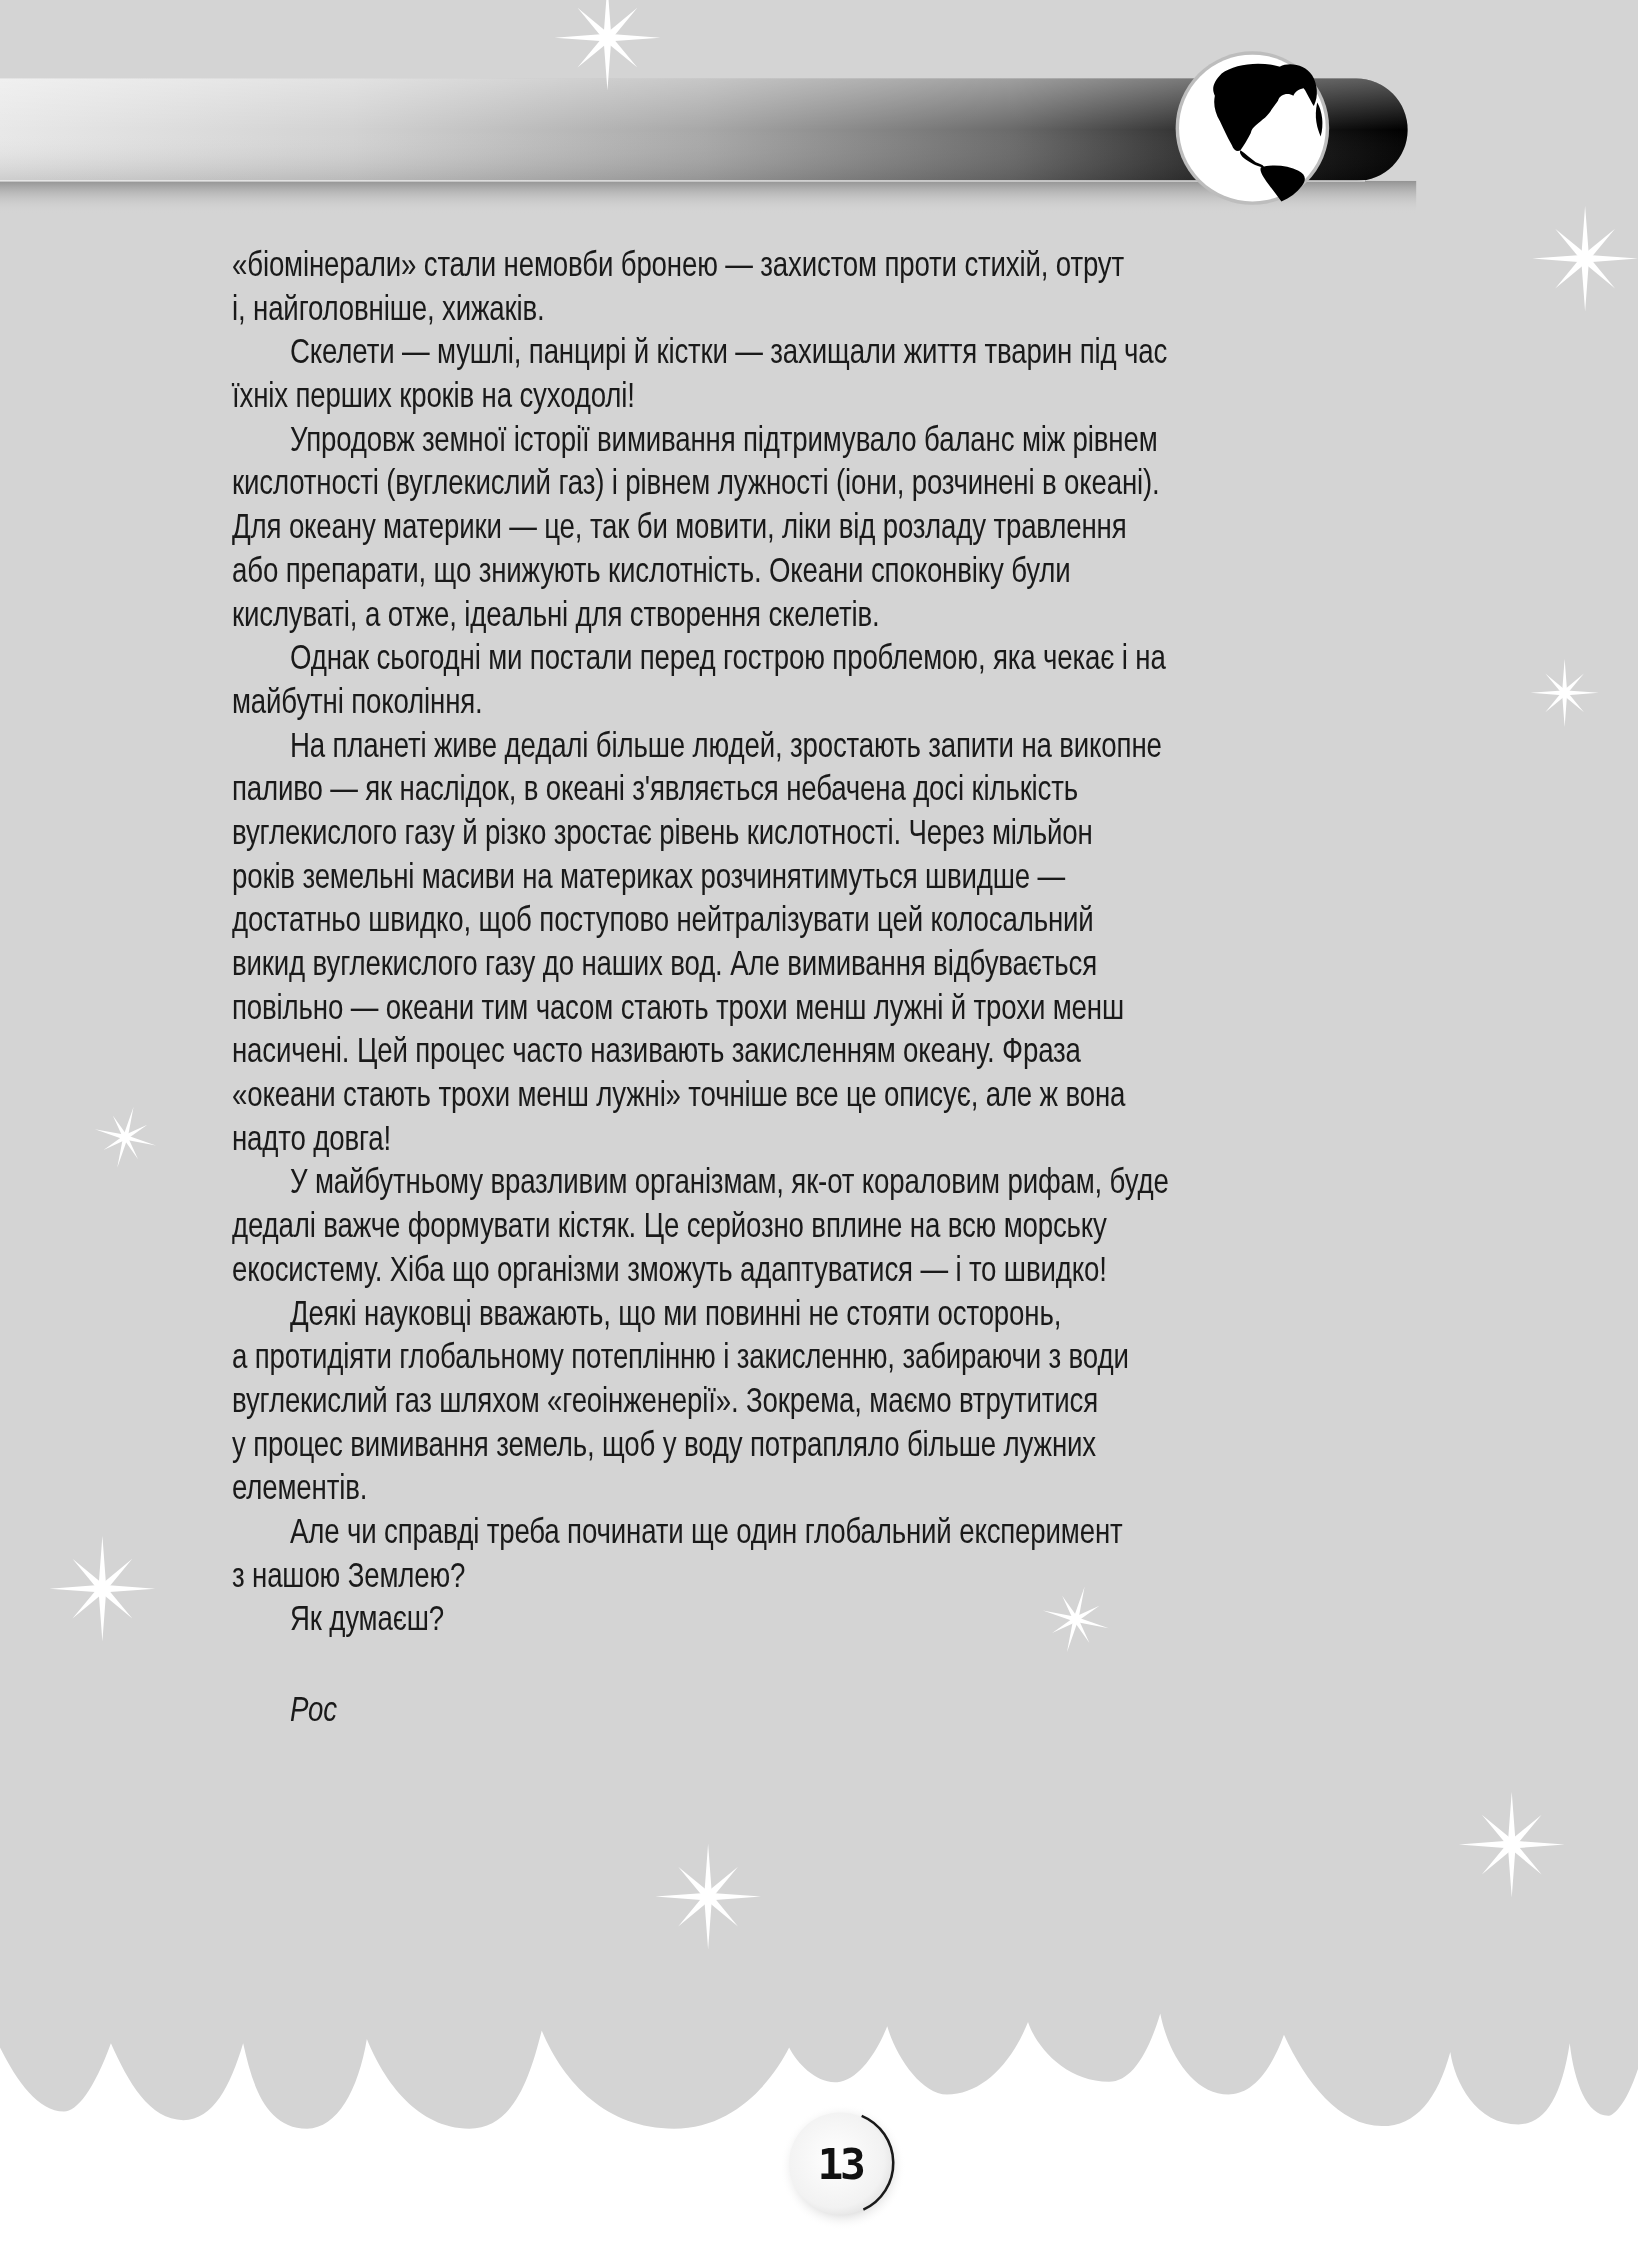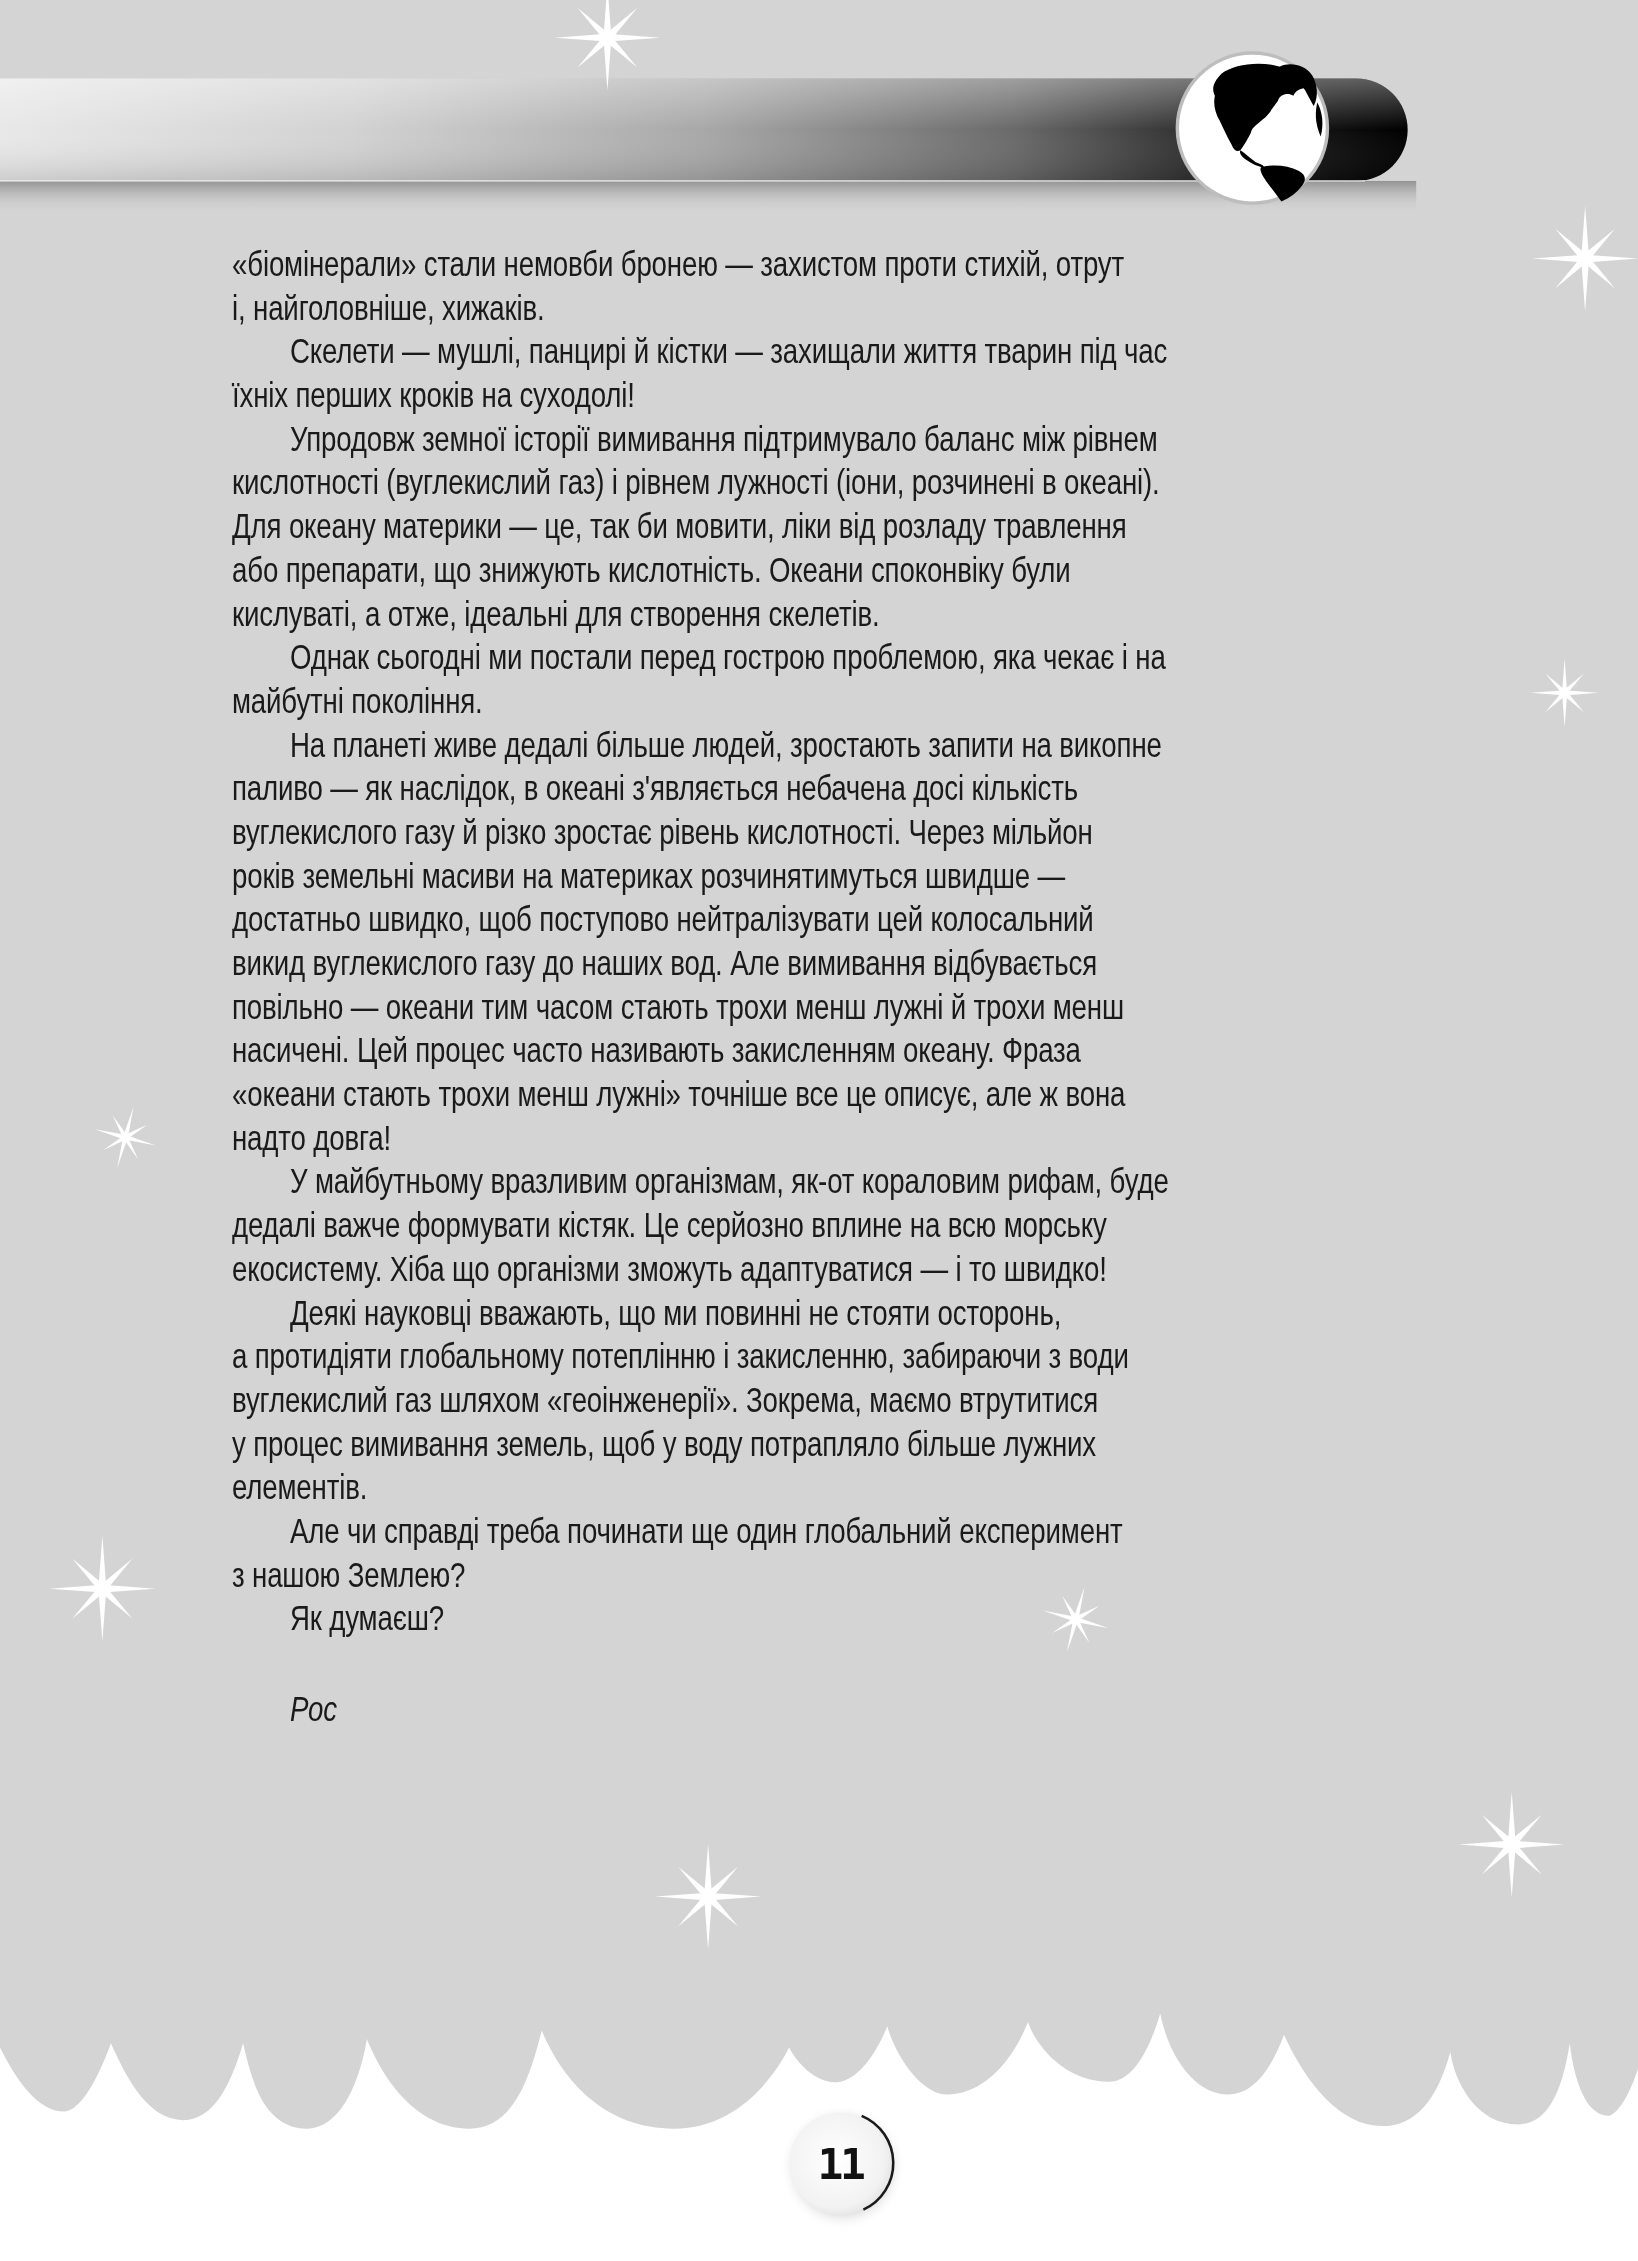--- a/index.html
+++ b/index.html
@@ -163,15 +163,15 @@
       <div class="line" style="top: 1092px;">а протидіяти глобальному потеплінню і закисленню, забираючи з води</div>
       <div class="line" style="top: 1136px;">вуглекислий газ шляхом «геоінженерії». Зокрема, маємо втрутитися</div>
       <div class="line" style="top: 1180px;">у процес вимивання земель, щоб у воду потрапляло більше лужних</div>
       <div class="line" style="top: 1223px;">елементів.</div>
       <div class="line indent" style="top: 1267px;">Але чи справді треба починати ще один глобальний експеримент</div>
       <div class="line" style="top: 1311px;">з нашою Землею?</div>
       <div class="line indent" style="top: 1354px;">Як думаєш?</div>
       <div class="line indent sig" style="top: 1445px;">Рос</div>
     </div>
 
-  <div class="page-num">11</div>
+  <div class="page-num">13</div>
 </div>
 
 
 </body></html>

